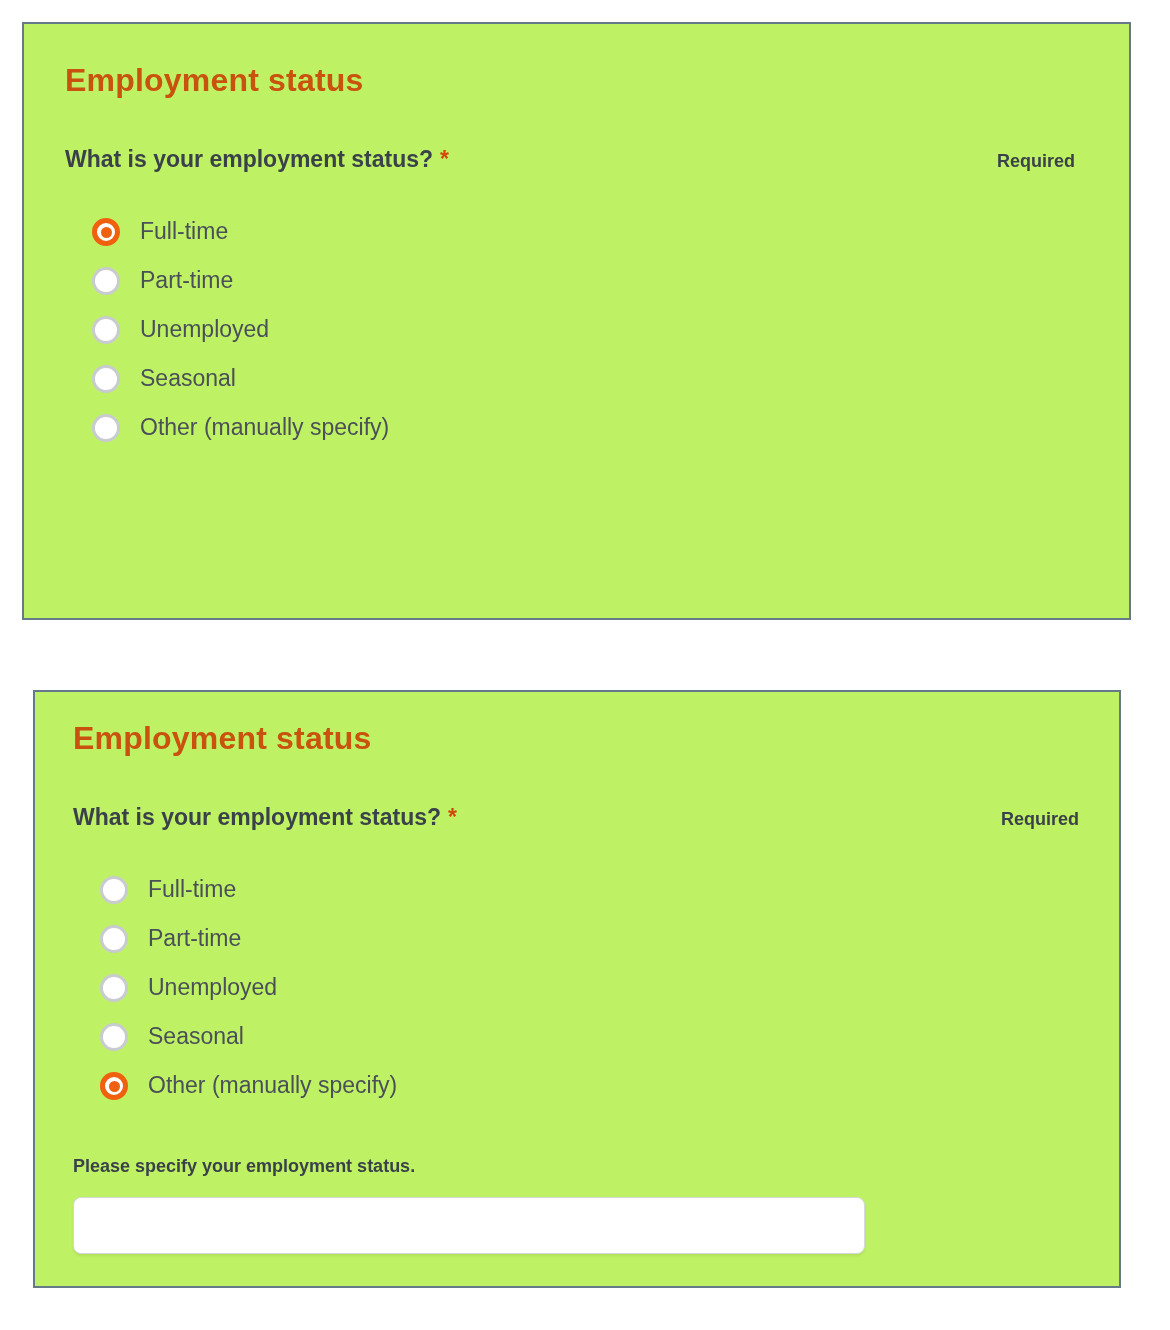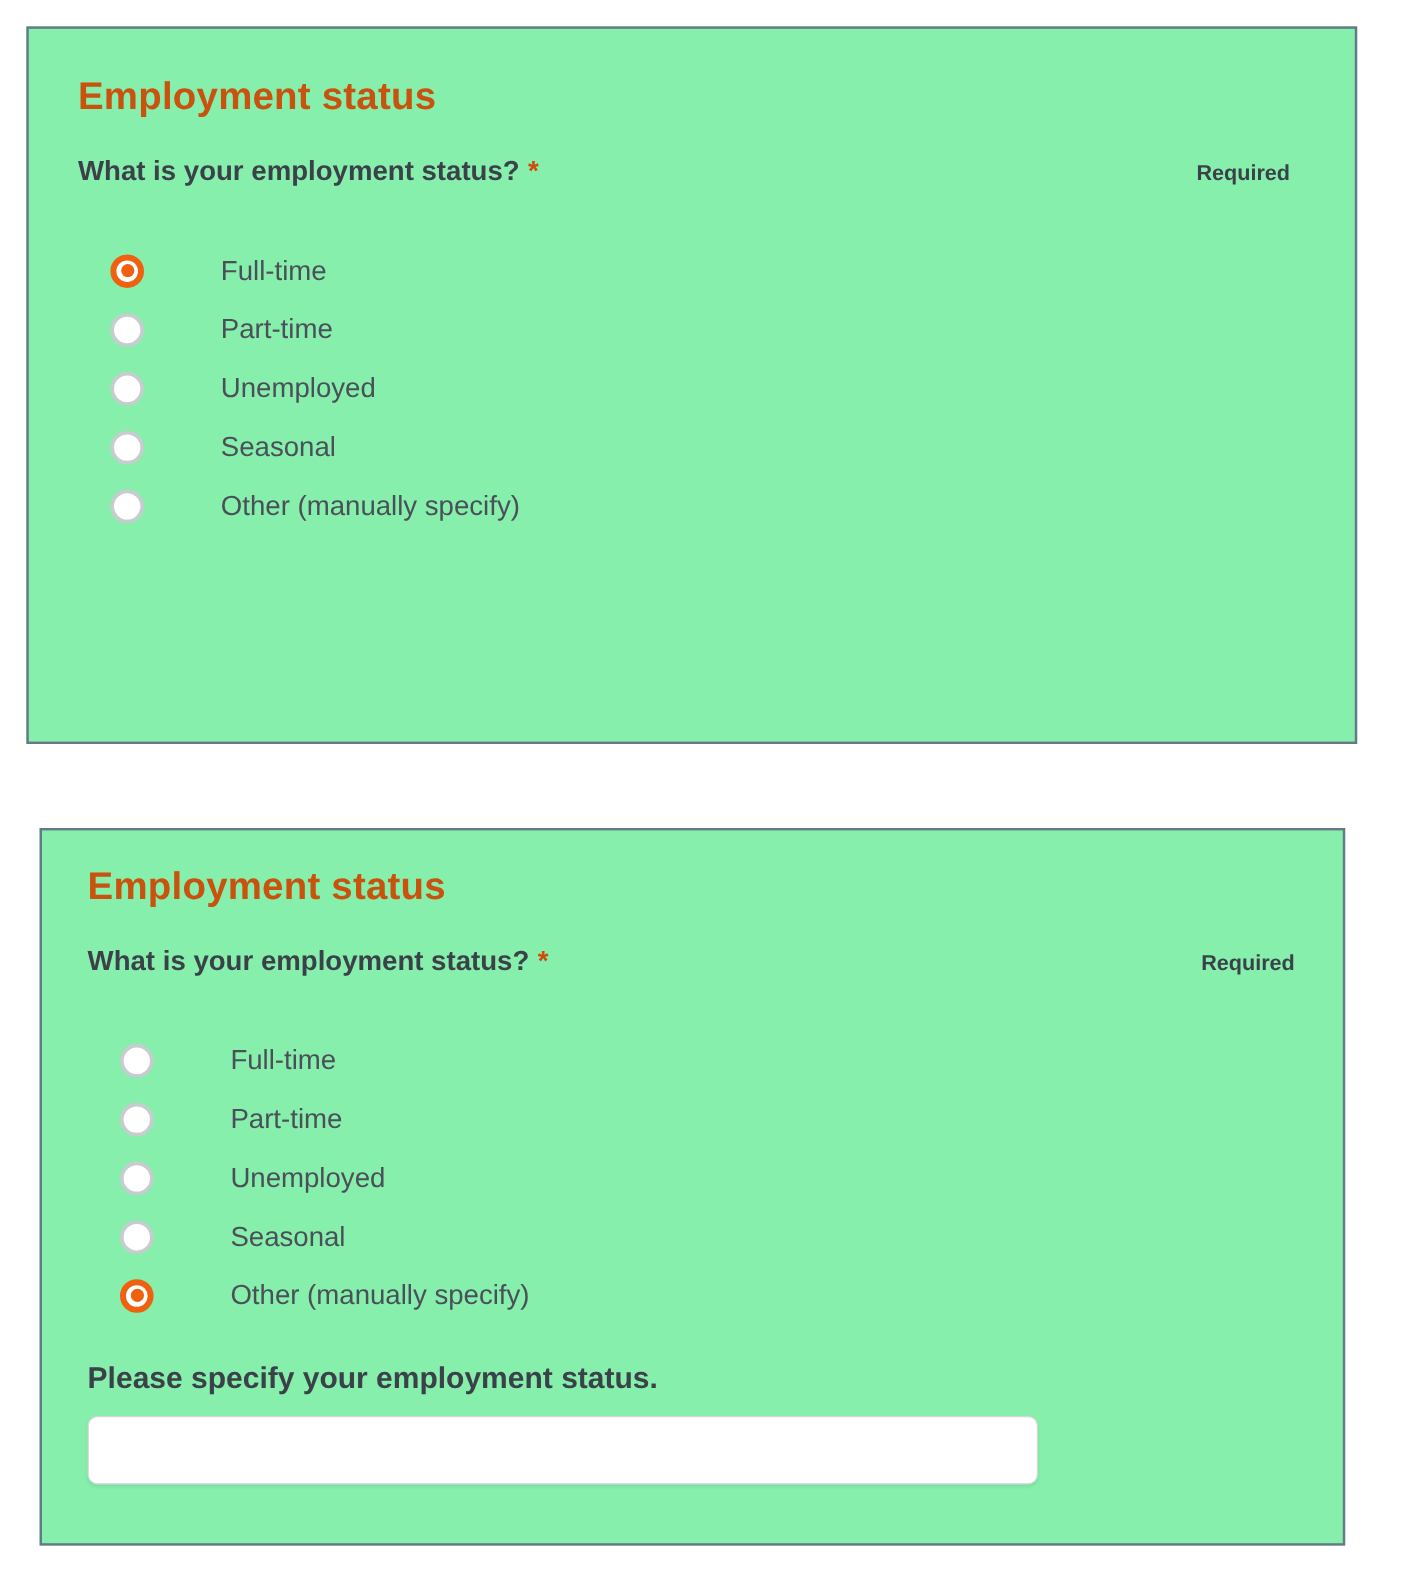--- a/index.html
+++ b/index.html
@@ -10,21 +10,21 @@
   }
   .page {
     width: 1170px;
     height: 1330px;
     background: #ffffff;
     overflow: hidden;
   }
   .panel {
     box-sizing: border-box;
     border: 2px solid #65798b;
-    background: #86efac;
+    background: #bef264;
   }
   .panel-1 {
     width: 1109px;
     height: 598px;
     margin: 22px 0 0 22px;
     padding: 36px 54px 0 41px;
   }
   .panel-2 {
     width: 1088px;
     height: 598px;
@@ -36,21 +36,21 @@
     font-size: 32px;
     line-height: 40px;
     font-weight: 700;
     color: #c9520e;
     letter-spacing: 0.2px;
   }
   .question-row {
     display: flex;
     justify-content: space-between;
     align-items: baseline;
-    margin-top: 27px;
+    margin-top: 44px;
   }
   .question {
     font-size: 23px;
     line-height: 30px;
     font-weight: 700;
     color: #3b4149;
   }
   .asterisk {
     color: #d1490b;
     margin-left: 7px;
@@ -61,24 +61,23 @@
     line-height: 30px;
     font-weight: 700;
     color: #3b4149;
   }
   .options {
     margin-top: 42px;
     padding-left: 27px;
   }
   .option {
     display: flex;
-    align-items: center;
+    align-items: flex-start;
     height: 49px;
     cursor: pointer;
-    gap: 44px;
   }
   .radio {
     box-sizing: border-box;
     flex: 0 0 28px;
     width: 28px;
     height: 28px;
     border-radius: 50%;
     border: 3px solid #c8cbcf;
     background: #ffffff;
     display: flex;
@@ -99,21 +98,21 @@
   }
   .option-label {
     margin-left: 20px;
     font-size: 23px;
     color: #4a4f58;
   }
   .specify {
     margin-top: 30px;
   }
   .specify-label {
-    font-size: 25px;
+    font-size: 18px;
     line-height: 30px;
     font-weight: 700;
     color: #3b4149;
   }
   .specify-input {
     display: block;
     box-sizing: border-box;
     margin-top: 16px;
     width: 792px;
     height: 57px;

